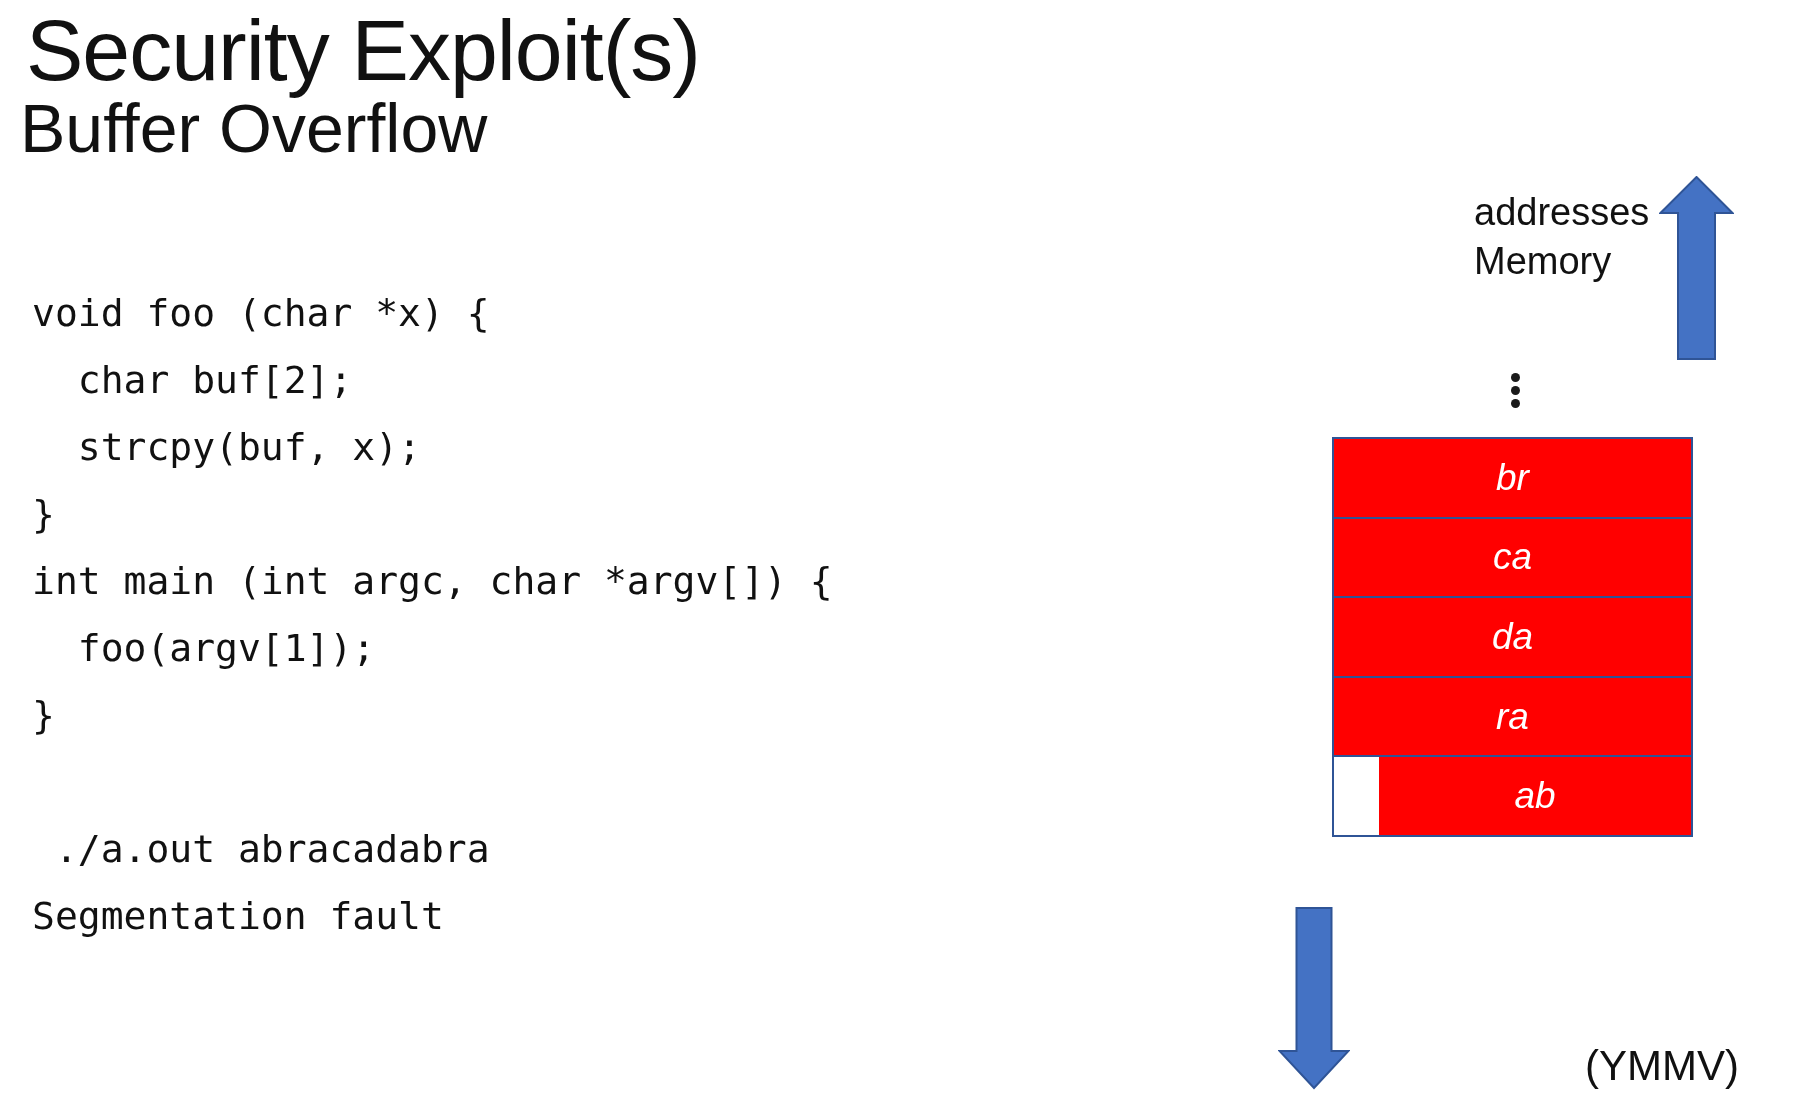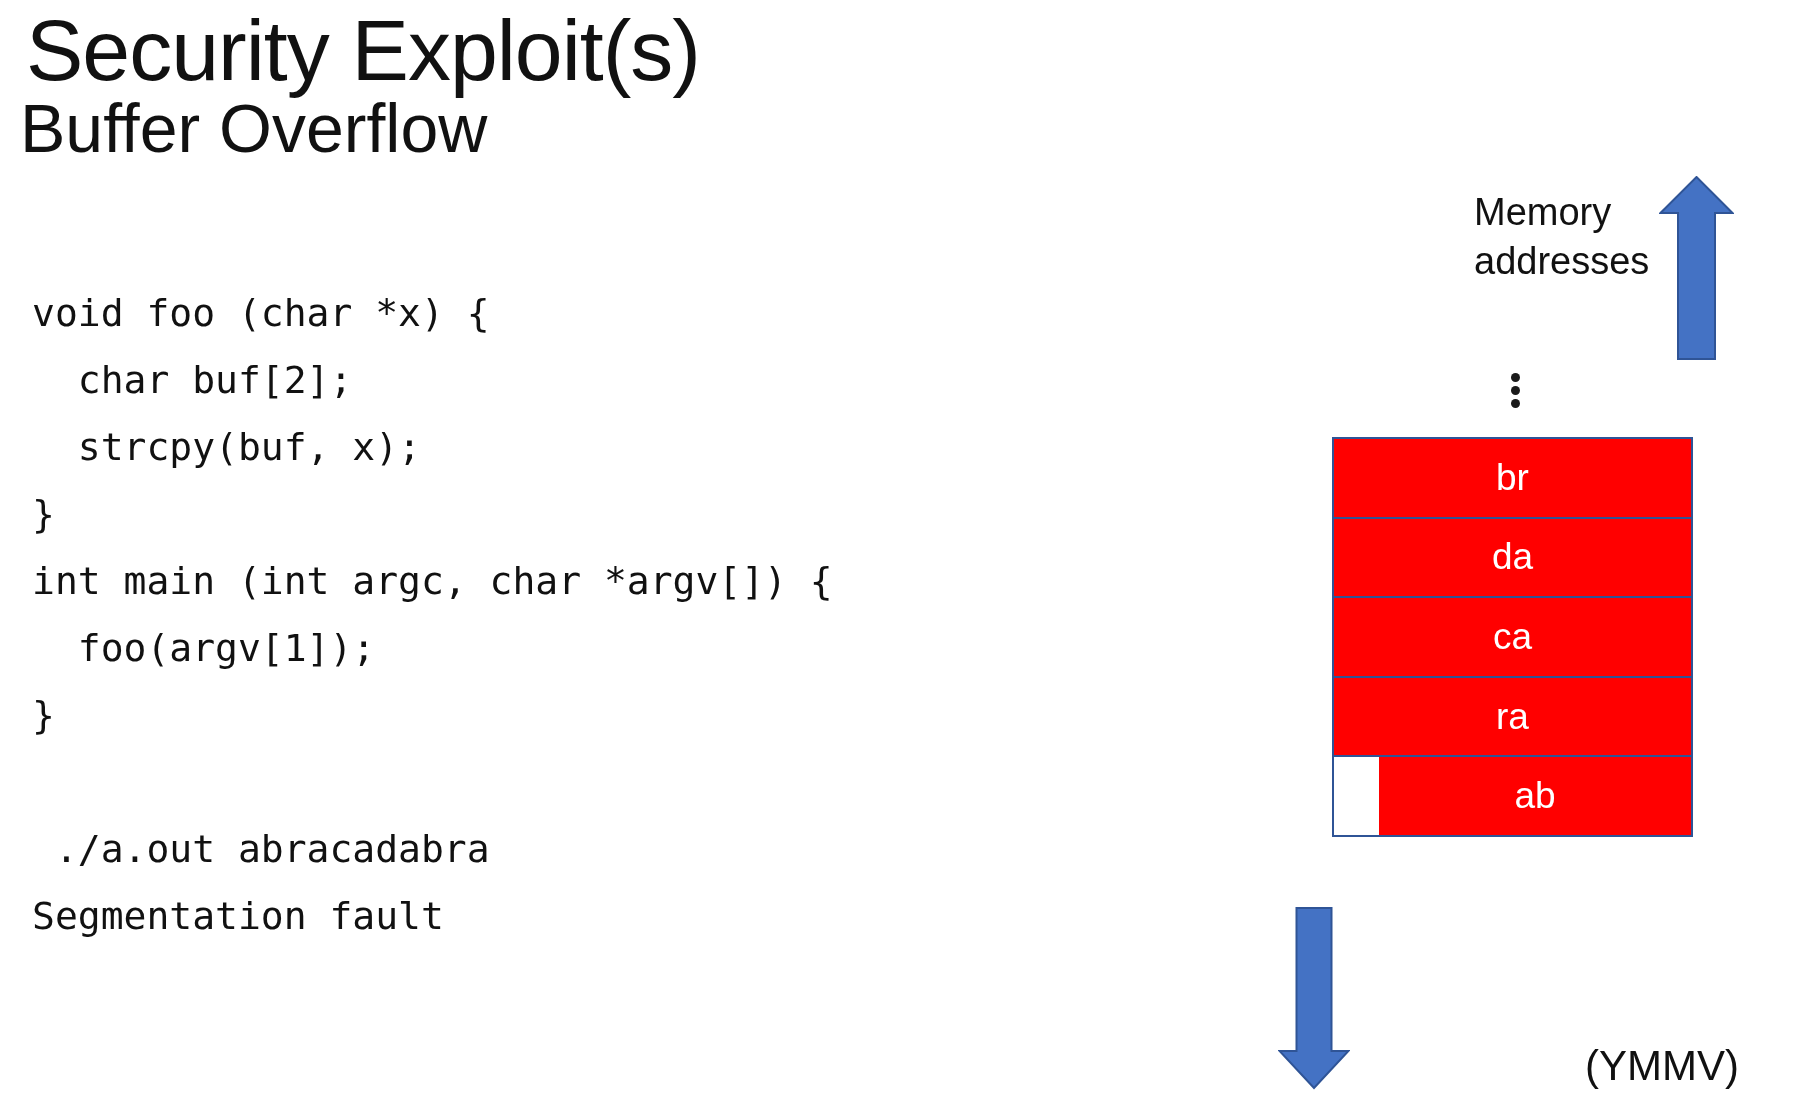--- a/index.html
+++ b/index.html
@@ -86,20 +86,21 @@
   .stack {
     position: absolute;
     left: 1332px;
     top: 437px;
     width: 361px;
     height: 400px;
     box-sizing: border-box;
     border: 2px solid var(--cell-border, #2F5496);
     display: flex;
     flex-direction: column;
+    font-style: italic;
   }
   .stack .cell {
     flex: 1;
     background: var(--cell-fill, #FF0000);
     border-bottom: 2px solid var(--cell-border, #2F5496);
     display: flex;
     align-items: center;
     justify-content: center;
     color: var(--cell-text, #ffffff);
     font-size: 37px;
@@ -136,38 +137,38 @@
   strcpy(buf, x);
 }
 int main (int argc, char *argv[]) {
   foo(argv[1]);
 }
 
  ./a.out abracadabra
 Segmentation fault</pre>
 
   <div class="memory-label">
+    <div>addresses</div>
     <div>Memory</div>
-    <div>addresses</div>
   </div>
 
   <svg class="arrow up-arrow" width="75" height="184" viewBox="0 0 75 184" xmlns="http://www.w3.org/2000/svg">
     <polygon points="37.5,1 73.5,37 56,37 56,183 19,183 19,37 1.5,37"></polygon>
   </svg>
 
   <div class="vdots">
     <span></span>
     <span></span>
     <span></span>
   </div>
 
   <div class="stack">
     <div class="cell">br</div>
+    <div class="cell">ca</div>
     <div class="cell">da</div>
-    <div class="cell">ca</div>
     <div class="cell">ra</div>
     <div class="cell">ab</div>
   </div>
 
 
   <svg class="arrow down-arrow" width="72" height="183" viewBox="0 0 72 183" xmlns="http://www.w3.org/2000/svg">
     <polygon points="18.5,1 53.5,1 53.5,144 70.5,144 36,181 1.5,144 18.5,144"></polygon>
   </svg>
 
   <div class="ymmv">(YMMV)</div>

